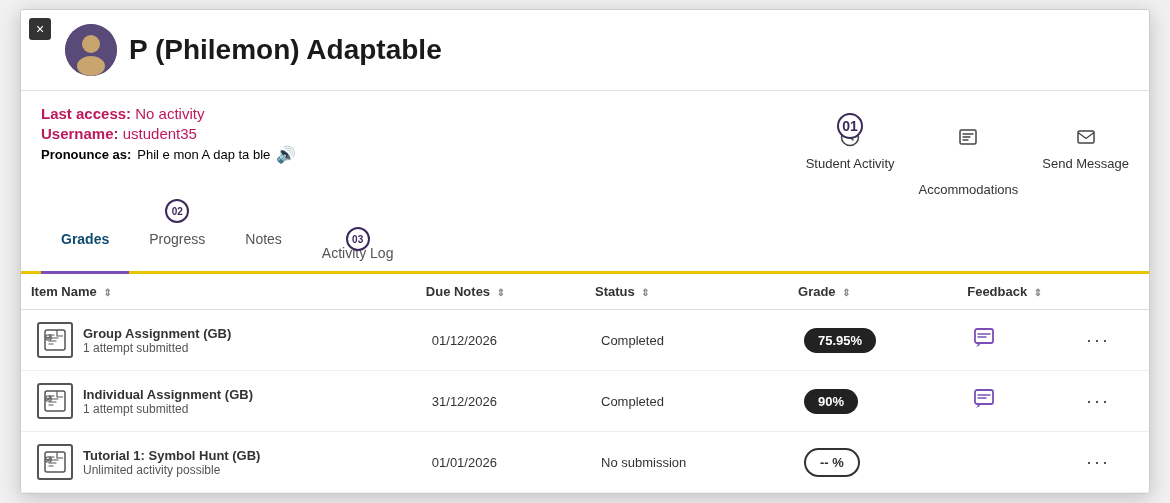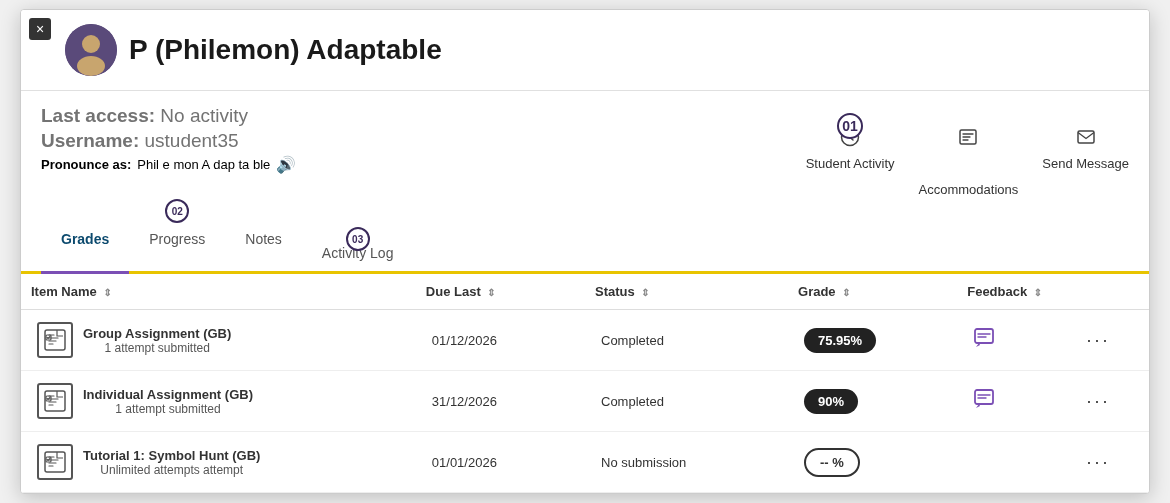--- a/index.html
+++ b/index.html
@@ -69,22 +69,22 @@
       justify-content: space-between;
       padding: 14px 20px 0 20px;
       background: #fff;
     }
     .student-info {
       display: flex;
       flex-direction: column;
       gap: 3px;
     }
     .info-row {
-      font-size: 19px;
-      color: #737373;
+      font-size: 15px;
+      color: #be185d;
     }
     .info-row strong {
       font-weight: 700;
     }
     .pronounce-row {
       display: flex;
       align-items: center;
       gap: 6px;
       font-size: 13px;
     }
@@ -206,21 +206,20 @@
       padding: 12px 16px;
       font-size: 13px;
       color: #333;
       border-bottom: 1px solid #eee;
       vertical-align: middle;
     }
     .item-cell {
       display: flex;
       align-items: center;
       gap: 10px;
-      text-align: center;
     }
     .item-icon {
       width: 36px;
       height: 36px;
       border: 2px solid #555;
       border-radius: 3px;
       display: flex;
       align-items: center;
       justify-content: center;
       flex-shrink: 0;
@@ -362,21 +361,21 @@
 
   <div class="table-section">
     <table class="grade-table">
       <thead>
         <tr>
           <th class="col-item">
             <span>Item Name</span>
             <span class="sort-icon">⇕</span>
           </th>
           <th class="col-due">
-            <span>Due Last</span>
+            <span>Due Notes</span>
             <span class="sort-icon">⇕</span>
           </th>
           <th class="col-status">
             <span>Status</span>
             <span class="sort-icon">⇕</span>
           </th>
           <th class="col-grade">
             <span>Grade</span>
             <span class="sort-icon">⇕</span>
           </th>
@@ -458,21 +457,21 @@
           <rect x="2" y="2" width="20" height="20" rx="2" stroke="#555" stroke-width="1.5" fill="none"></rect>
           <path d="M6 7h5M6 10h9M6 13h7M6 16h4" stroke="#555" stroke-width="1.2" stroke-linecap="round"></path>
           <path d="M14 2v6h6" stroke="#555" stroke-width="1.2"></path>
           <path d="M15 8l5-6" stroke="#555" stroke-width="0"></path>
           <rect x="3" y="7" width="5" height="5" rx="1" stroke="#555" stroke-width="1.2" fill="none"></rect>
           <path d="M4 9.5l1 1 2-2" stroke="#555" stroke-width="1.2" stroke-linecap="round" stroke-linejoin="round"></path>
         </svg>
       </div>
       <div>
         <div class="item-name">Tutorial 1: Symbol Hunt (GB)</div>
-        <div class="item-sub">Unlimited attempts attempt</div>
+        <div class="item-sub">Unlimited activity possible</div>
       </div>
     </div>
             </td>
             <td class="col-due">01/01/2026</td>
             <td class="col-status">No submission</td>
             <td class="col-grade"><span class="grade-pill-empty">-- %</span></td>
             <td class="col-feedback"></td>
             <td class="col-more"><span class="more-btn">···</span></td>
           </tr>
         </tbody>

